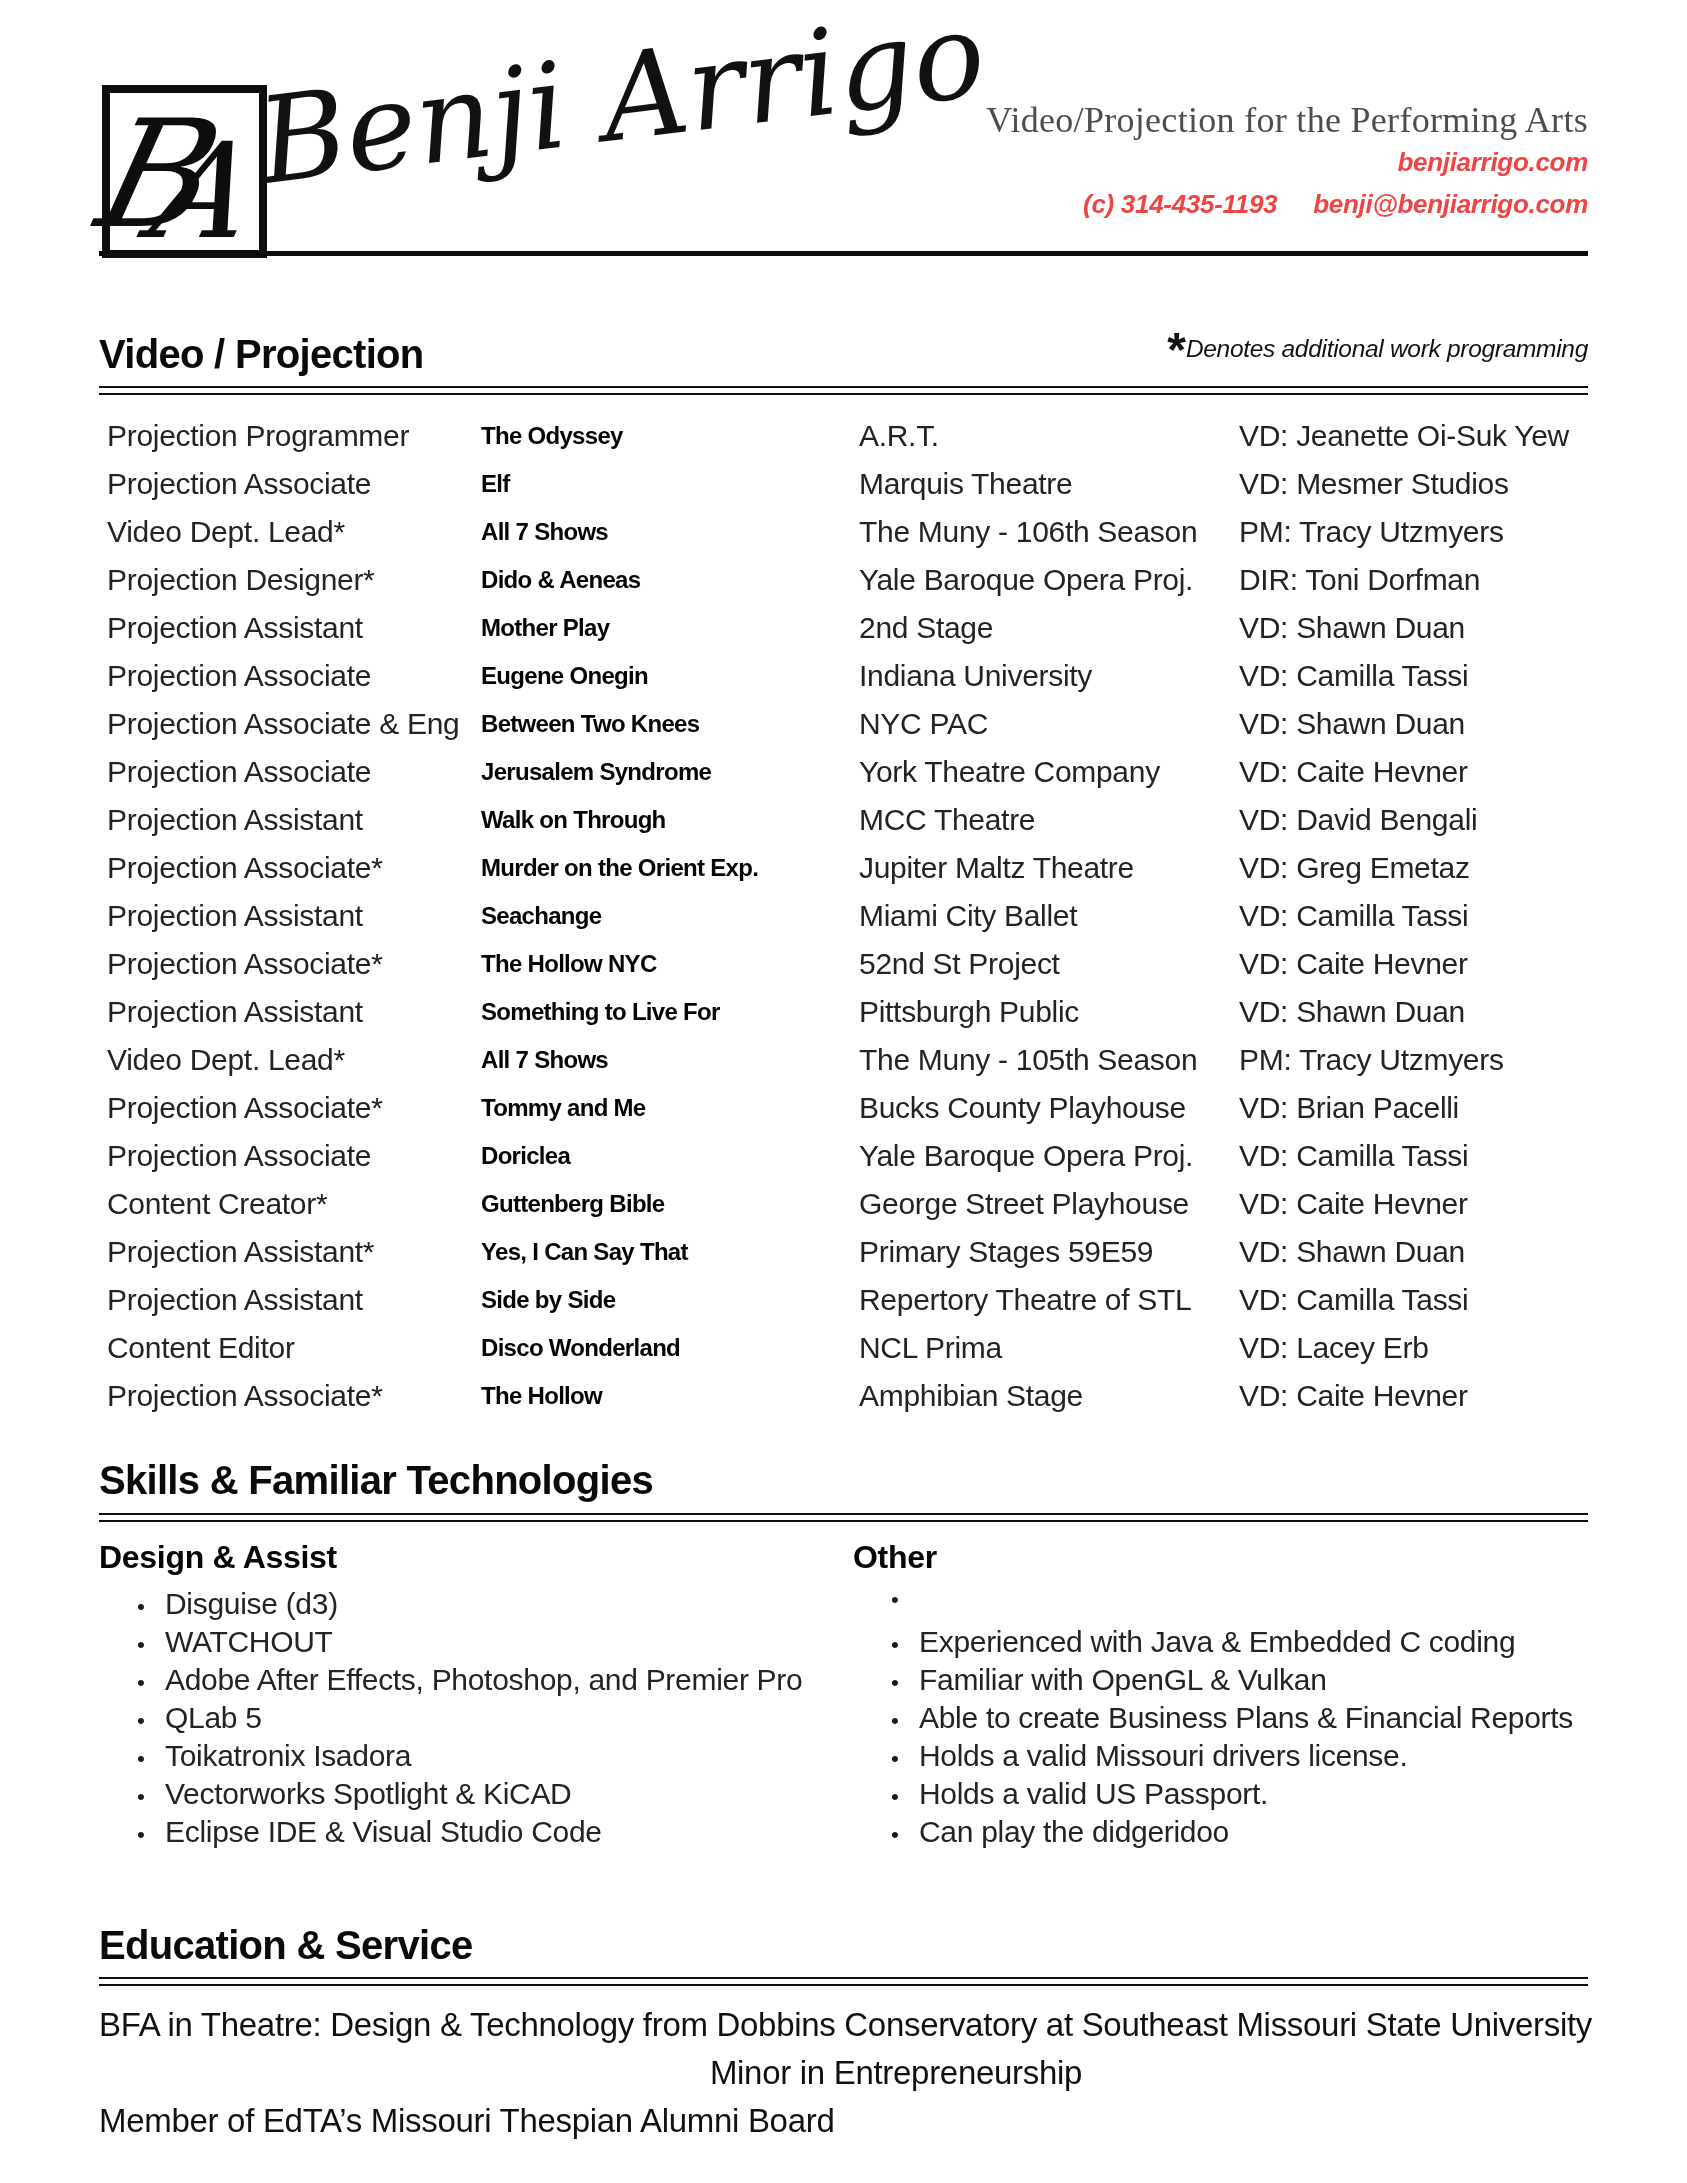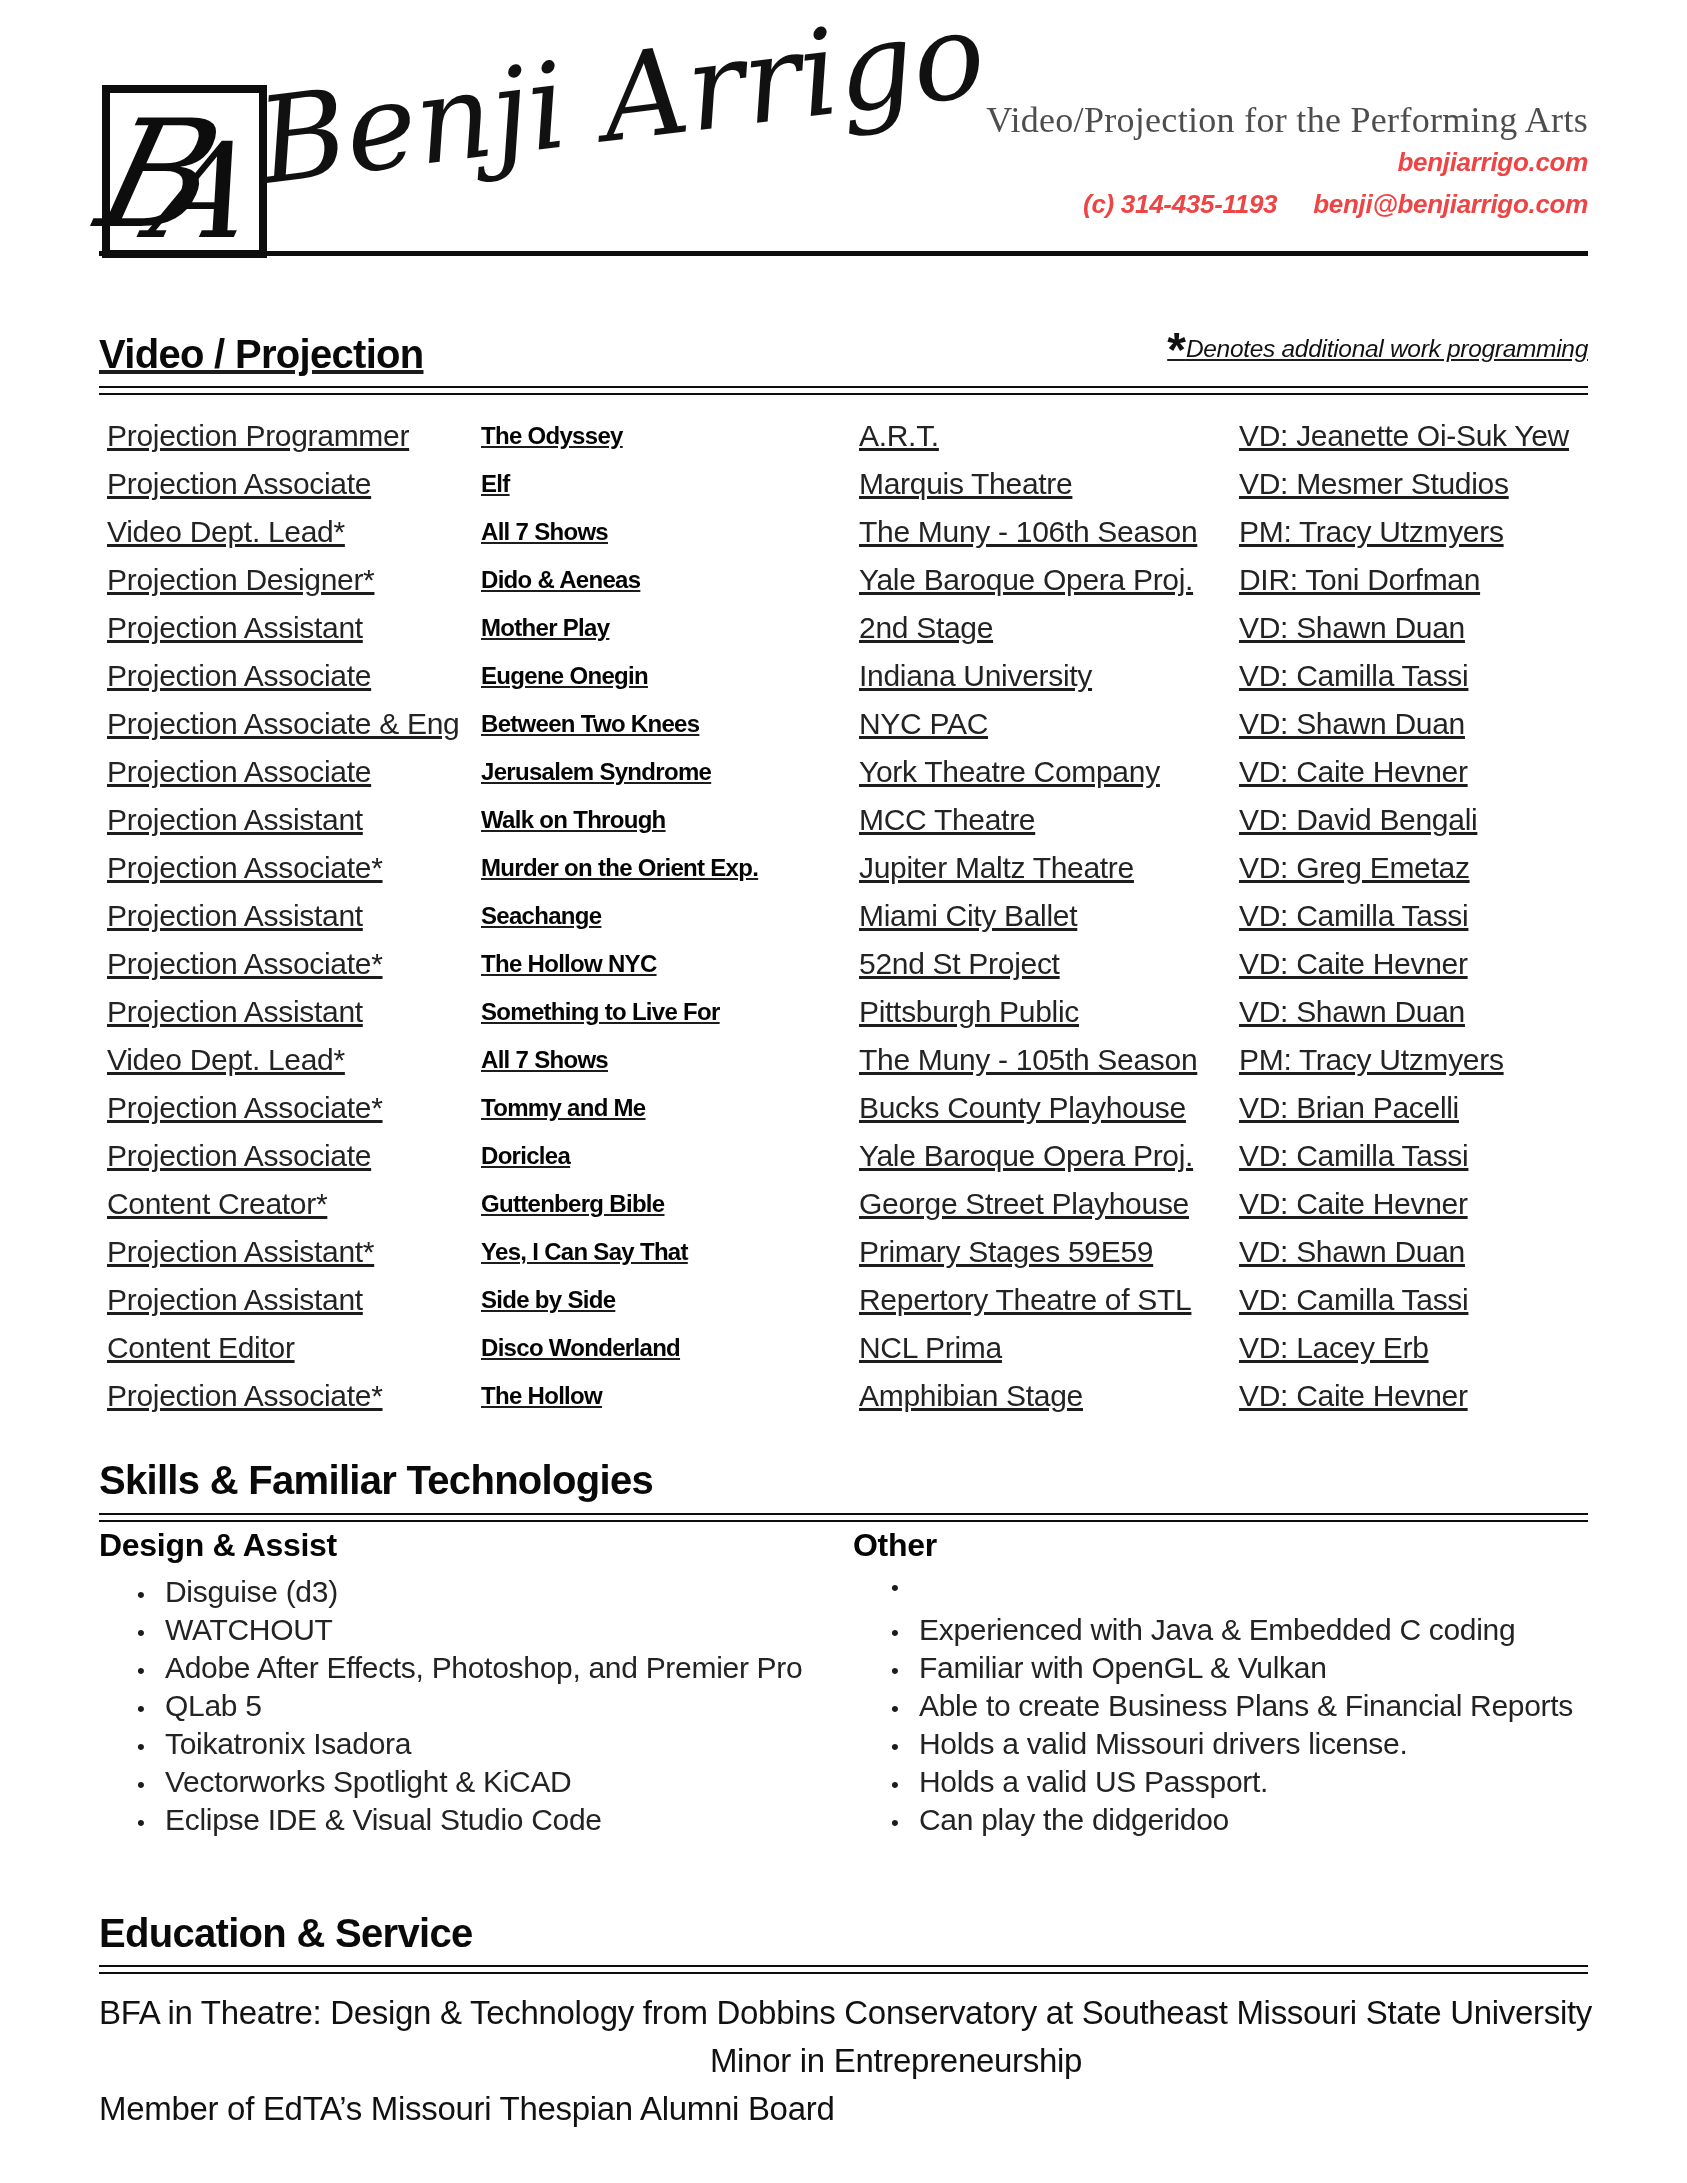--- a/index.html
+++ b/index.html
@@ -65,36 +65,36 @@
     margin-top:9.3px;
     height:3.3px;
     background:#0d0d0d;
     background-clip:content-box;
     padding:2.6px 0;
     border-top:2px solid #0d0d0d;
     border-bottom:2px solid #0d0d0d;
   }
 
   
-  .vp { margin-top:66px;text-decoration:underline; }
+  .vp { margin-top:66px; }
   .vp-table { margin-top:17px; padding-left:8px; }
   .vp-row {
     display:grid;
     grid-template-columns:374px 378px 380px 1fr;
     height:48px;
     align-items:center;
     white-space:nowrap;
   }
   .cell { font-size:30px; color:#232323; }
   .cell.show { font-weight:bold; color:#050505; font-size:24px; letter-spacing:-0.7px; }
 
   
   .skills { margin-top:38px; }
   .skills-cols { display:grid; grid-template-columns:754px 1fr; margin-top:5.3px; }
-  .col-head { font-size:32px; font-weight:bold; color:#050505; margin-top:0; }
+  .col-head { font-size:32px; font-weight:bold; color:#050505; margin-top:12px; }
   .blist { margin-top:10.6px; }
   .bitem { display:flex; align-items:baseline; height:38px; font-size:30px; color:#232323; white-space:nowrap; }
   .bitem .dot { width:28px; margin-left:38px; font-size:22.5px; color:#1c1c1c; }
 
   
   .edu { margin-top:70px; }
   .edu-lines { margin-top:14.6px; }
   .edu-line { font-size:33px; color:#111; line-height:48px; white-space:nowrap; }
   .edu-line.indent { padding-left:105px;text-align:center; }
 </style>

